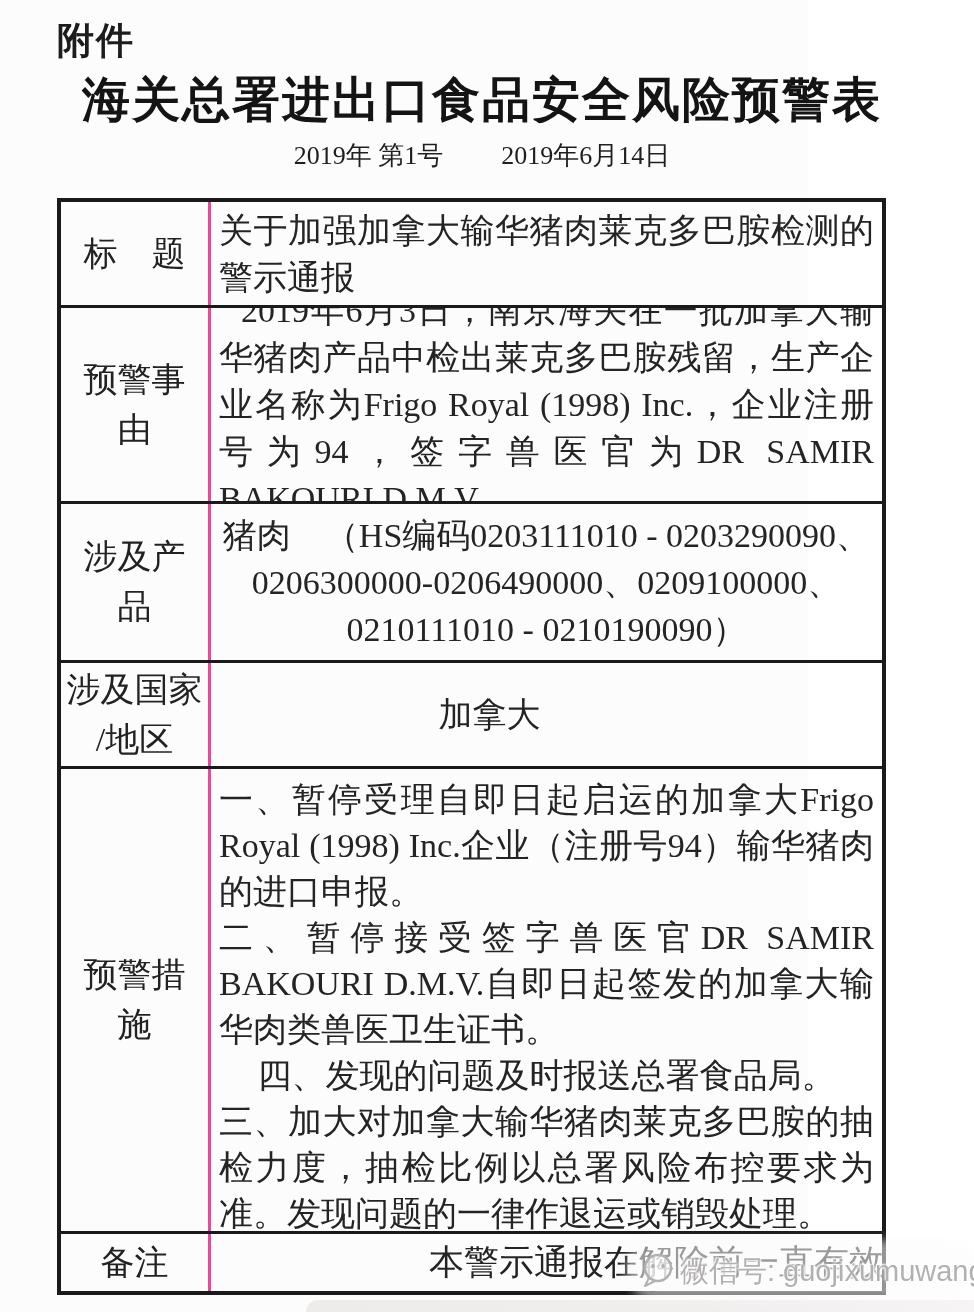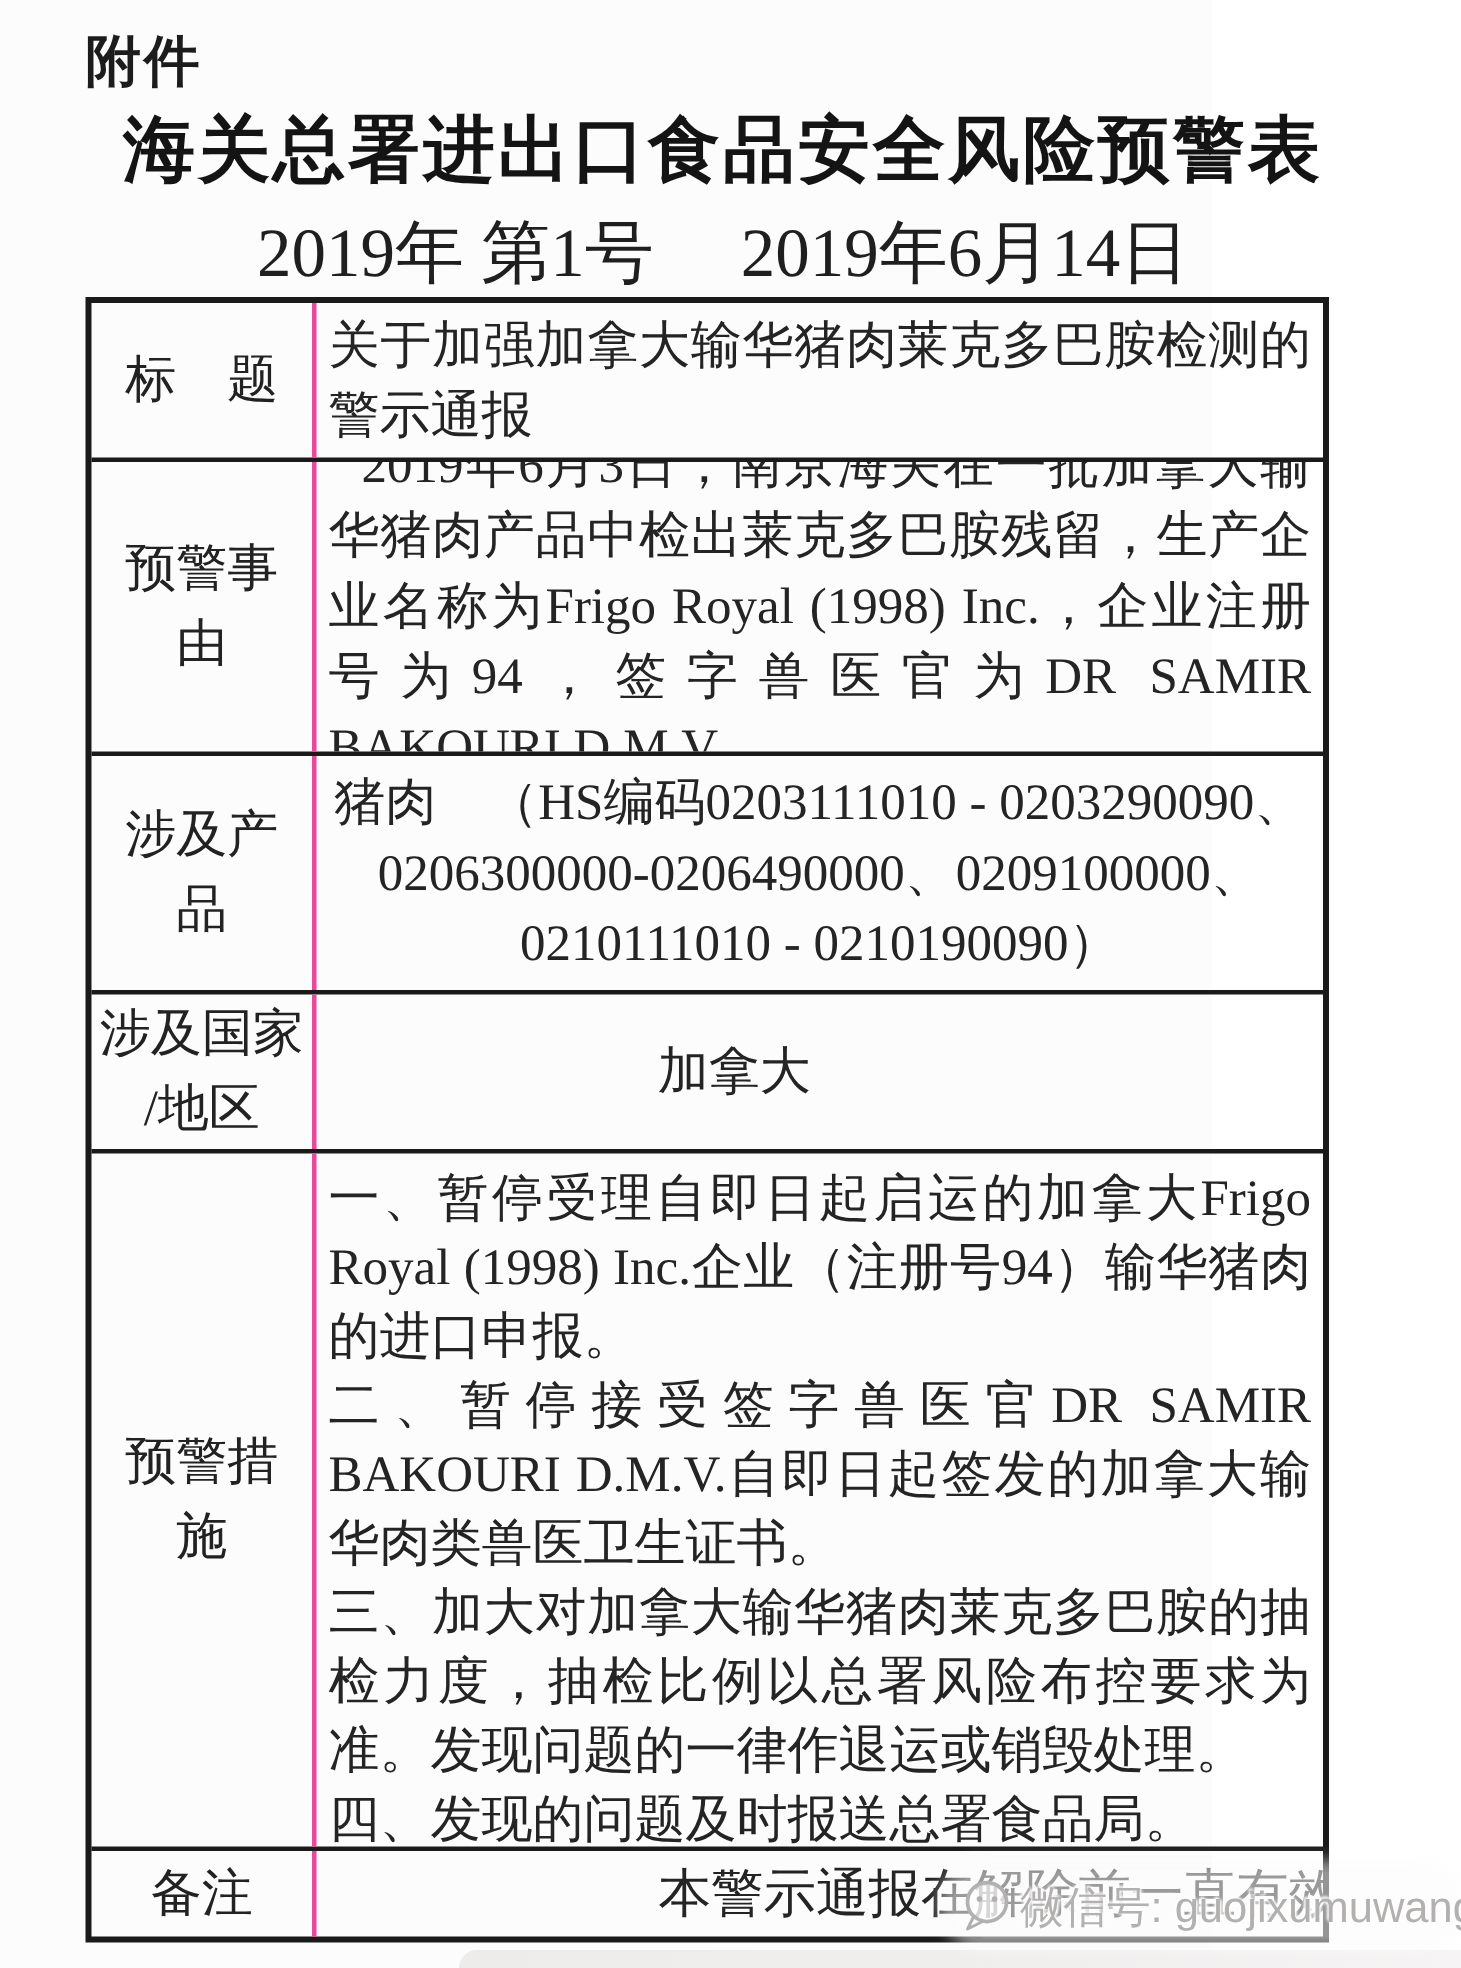--- a/index.html
+++ b/index.html
@@ -4,34 +4,34 @@
 <style>
   html,body{margin:0;padding:0;background:#ffffff;}
   body{width:974px;height:1312px;overflow:hidden;
        font-family:"Liberation Serif","DejaVu Serif",serif;color:#262626;}
   .page{position:relative;width:808px;height:1312px;background:#fdfcfc;}
 
   .attachment{position:absolute;left:57px;top:16px;font-size:37px;font-weight:700;color:#1c1c1c;letter-spacing:2px;}
   .doc-title{position:absolute;left:0;top:68px;width:964px;text-align:center;
              font-size:48px;font-weight:700;color:#141414;letter-spacing:2px;}
   .doc-subtitle{position:absolute;left:0;top:138px;width:964px;display:flex;justify-content:center;gap:58px;
-                font-size:46px;color:#1f1f1f;}
+                font-size:26px;color:#1f1f1f;}
 
   .risk-table{position:absolute;left:57px;top:198px;width:829px;height:1097px;box-sizing:border-box;
               border:4px solid #1a1a1a;display:flex;flex-direction:column;background:transparent;}
   .t-row{display:flex;box-sizing:border-box;border-bottom:3px solid #1a1a1a;}
   .t-row:last-child{border-bottom:none;flex:1;}
   .r1{height:106px;} .r2{height:196px;} .r3{height:159px;} .r4{height:106px;} .r5{height:465px;}
 
   .cell-label{flex:0 0 150px;box-sizing:border-box;border-right:3px solid #ec4899;
               display:flex;flex-direction:column;justify-content:center;align-items:center;
               font-size:34px;line-height:50px;color:#222;text-align:center;}
   .cell-content{flex:1;box-sizing:border-box;padding:4px 8px 4px 8px;
                 font-size:34px;line-height:47px;color:#242424;
-                display:flex;flex-direction:column;justify-content:center;overflow:hidden;}
+                display:flex;flex-direction:column;justify-content:center;overflow:hidden;align-items:center;}
   .cell-content p{margin:0;text-align:justify;}
   .indent-first p{text-indent:22px;}
   .measures{justify-content:flex-start;padding-top:8px;line-height:46px;}
   .centered-lines{align-items:center;text-align:center;border-radius:15px;}
   .centered-lines div{white-space:nowrap;}
   .country-cell{align-items:center;padding-left:40px;}
   .country-cell div{position:relative;left:-73px;}
   .remark-cell{justify-content:center;padding-left:228px;font-size:35px;}
   .remark-cell p{text-align:left;white-space:nowrap;}
 
@@ -105,22 +105,22 @@
     </div>
 
     <div class="t-row r5">
       <div class="cell-label">
         <div>预警措</div>
         <div>施</div>
       </div>
       <div class="cell-content measures">
         <p>一、暂停受理自即日起启运的加拿大Frigo Royal (1998) Inc.企业（注册号94）输华猪肉的进口申报。</p>
         <p>二、暂停接受签字兽医官DR SAMIR BAKOURI D.M.V.自即日起签发的加拿大输华肉类兽医卫生证书。</p>
+        <p>四、发现的问题及时报送总署食品局。</p>
         <p>三、加大对加拿大输华猪肉莱克多巴胺的抽检力度，抽检比例以总署风险布控要求为准。发现问题的一律作退运或销毁处理。</p>
-        <p>四、发现的问题及时报送总署食品局。</p>
       </div>
     </div>
 
     <div class="t-row r6">
       <div class="cell-label">
         <div>备注</div>
       </div>
       <div class="cell-content remark-cell">
         <p>本警示通报在解除前一直有效</p>
       </div>

